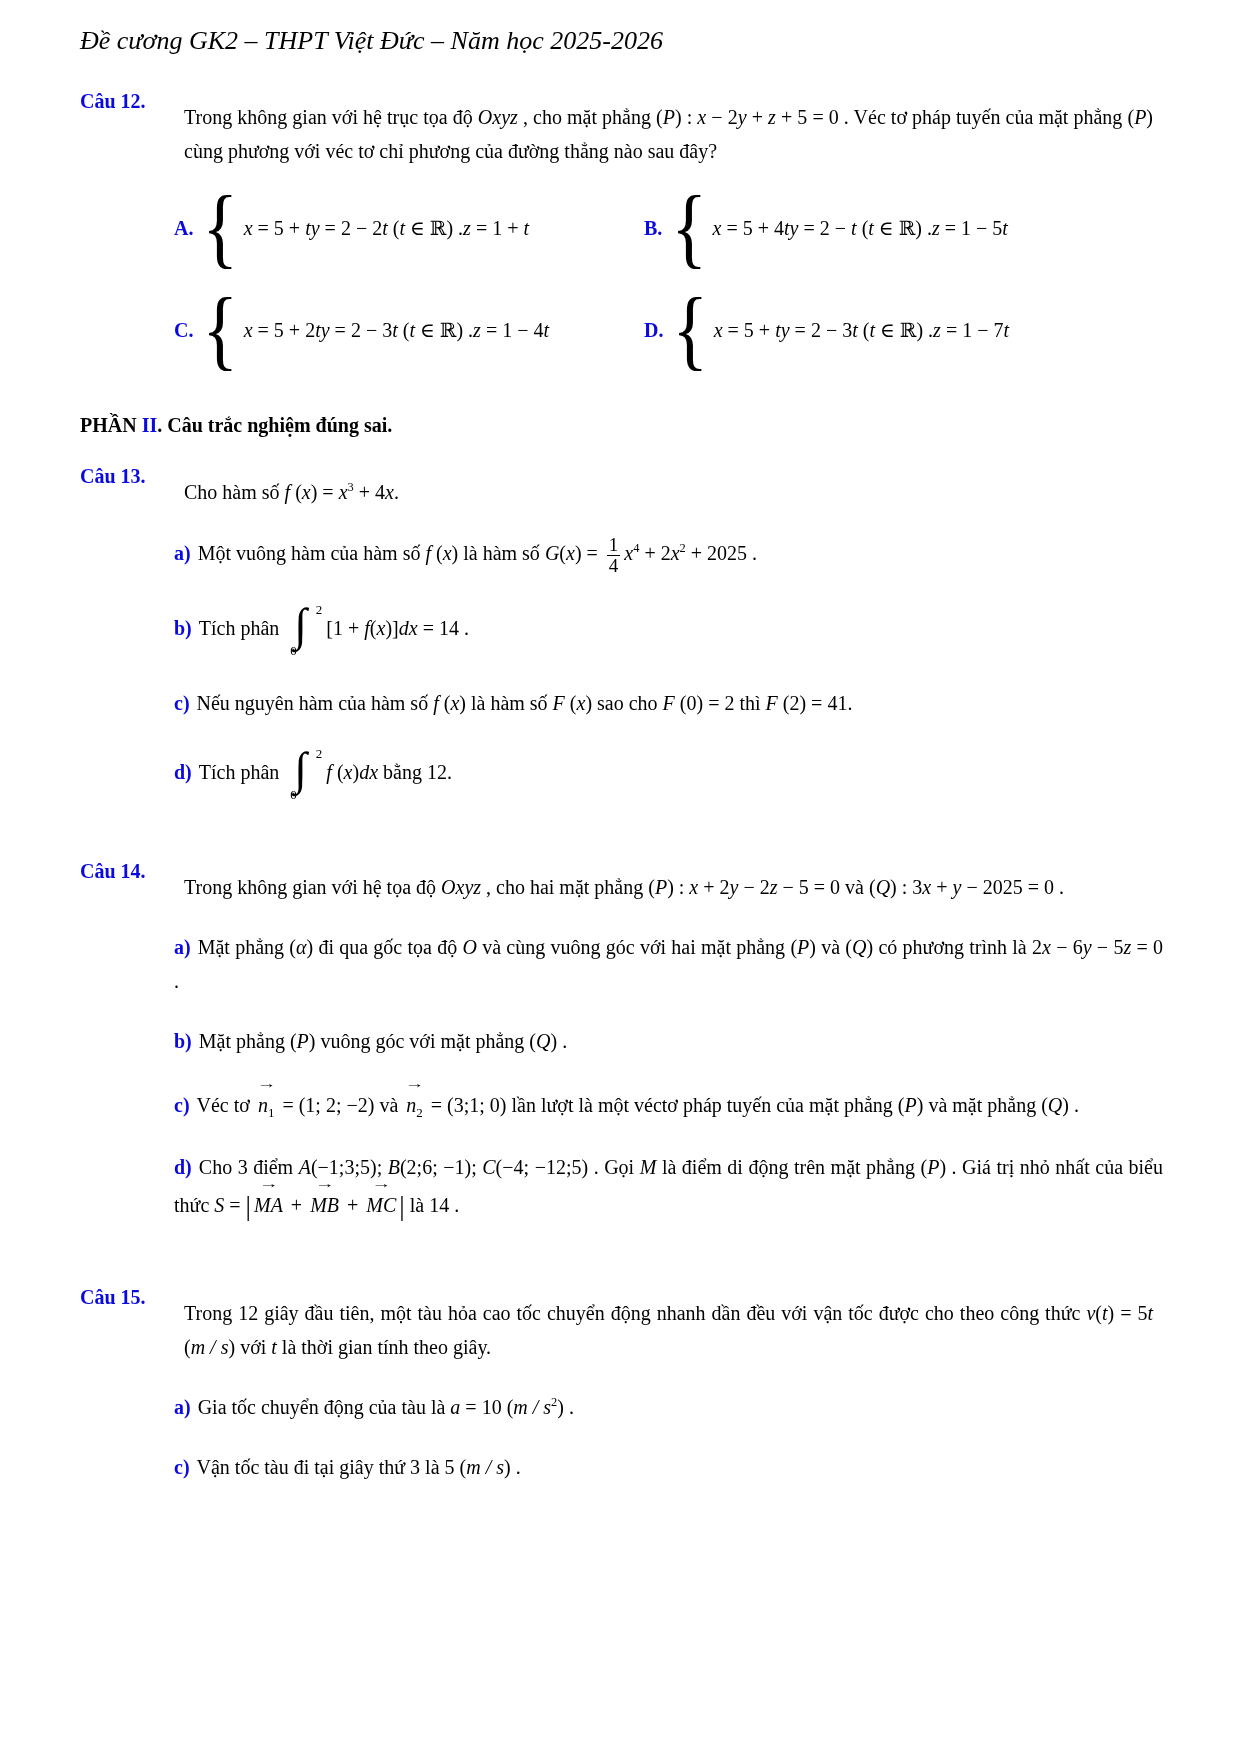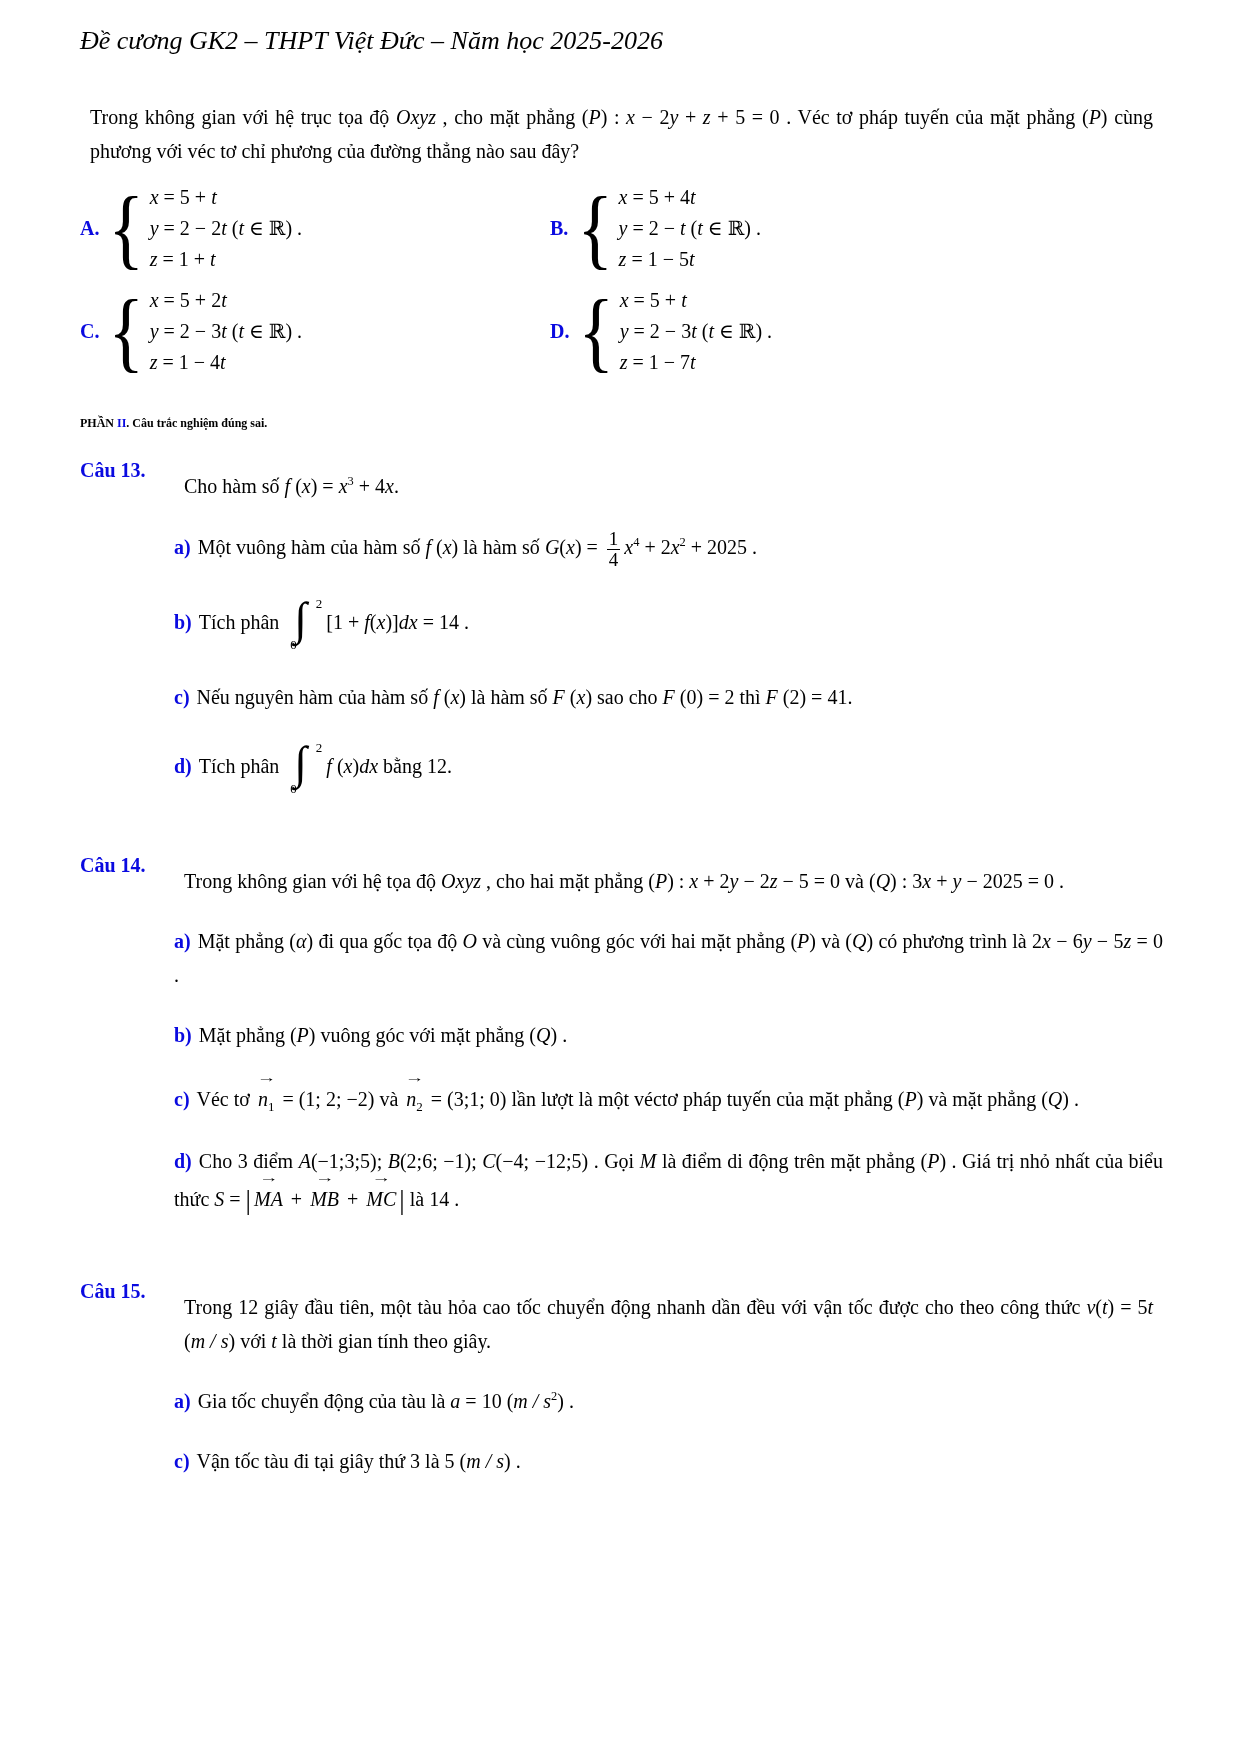--- a/index.html
+++ b/index.html
@@ -14,24 +14,24 @@
   p{margin:10px;}
   .question{display:flex;margin-bottom:30px;}
   .q-label{flex:0 0 94px;font-weight:bold;color:var(--blue);white-space:nowrap;}
   .q-body{flex:1;min-width:0;}
   .q-intro{text-align:justify;line-height:1.7;}
   
   .options{display:grid;grid-template-columns:470px 1fr;row-gap:10px;margin-top:14px;}
   .option{display:flex;align-items:center;}
   .opt-label{font-weight:bold;color:var(--blue);margin-right:6px;}
   .brace{font-size:88px;line-height:92px;font-weight:400;transform:scaleX(.85);display:inline-block;margin-right:2px;}
-  .sys{display:flex;flex-direction:column;}
+  .sys{display:flex;flex-direction:row;}
   .sys-line{line-height:31px;white-space:nowrap;}
   
-  .part2-heading{font-size:12px;font-weight:bold;margin:38px 0 28px 0;}
+  .part2-heading{font-size:20px;font-weight:bold;margin:38px 0 28px 0;}
   
   .part{margin:26px 0;text-align:justify;line-height:1.7;}
   .part-label{font-weight:bold;color:var(--blue);margin-right:7px;}
   
   .seg-r{font-style:normal;}
   .seg-i{font-style:italic;}
   .seg-b{font-weight:bold;}
   .seg-lb{font-weight:bold;color:var(--blue);}
   .seg-sup{font-size:0.62em;vertical-align:super;line-height:0;}
   .seg-bar{font-size:1.35em;vertical-align:-0.1em;}
@@ -50,20 +50,21 @@
   .vec-sub{font-size:13px;font-style:normal;}
 </style>
 </head>
 <body>
 
 <div class="page">
 
   <div class="doc-header">Đề cương GK2 – THPT Việt Đức – Năm học 2025-2026</div>
 
   <section class="question">
+    <div class="q-label">Câu 12.</div>
     <div class="q-body">
       <p class="q-intro"><span class="seg-r">Trong không gian với hệ trục tọa độ </span><span class="seg-i">Oxyz</span><span class="seg-r"> , cho mặt phẳng </span><span class="seg-r">(</span><span class="seg-i">P</span><span class="seg-r">)</span><span class="seg-r"> : </span><span class="seg-i">x</span><span class="seg-r"> − 2</span><span class="seg-i">y</span><span class="seg-r"> + </span><span class="seg-i">z</span><span class="seg-r"> + 5 = 0</span><span class="seg-r"> . Véc tơ pháp tuyến của mặt phẳng </span><span class="seg-r">(</span><span class="seg-i">P</span><span class="seg-r">)</span><span class="seg-r"> cùng phương với véc tơ chỉ phương của đường thẳng nào sau đây?</span></p>
       <div class="options">
 
         <div class="option">
           <span class="opt-label">A.</span>
           <span class="brace">{</span>
           <span class="sys">
             <span class="sys-line"><span class="seg-i">x</span><span class="seg-r"> = 5 + </span><span class="seg-i">t</span></span>
             <span class="sys-line"><span class="seg-i">y</span><span class="seg-r"> = 2 − 2</span><span class="seg-i">t</span><span class="seg-r"> (</span><span class="seg-i">t</span><span class="seg-r"> ∈ ℝ</span><span class="seg-r">) .</span></span>

